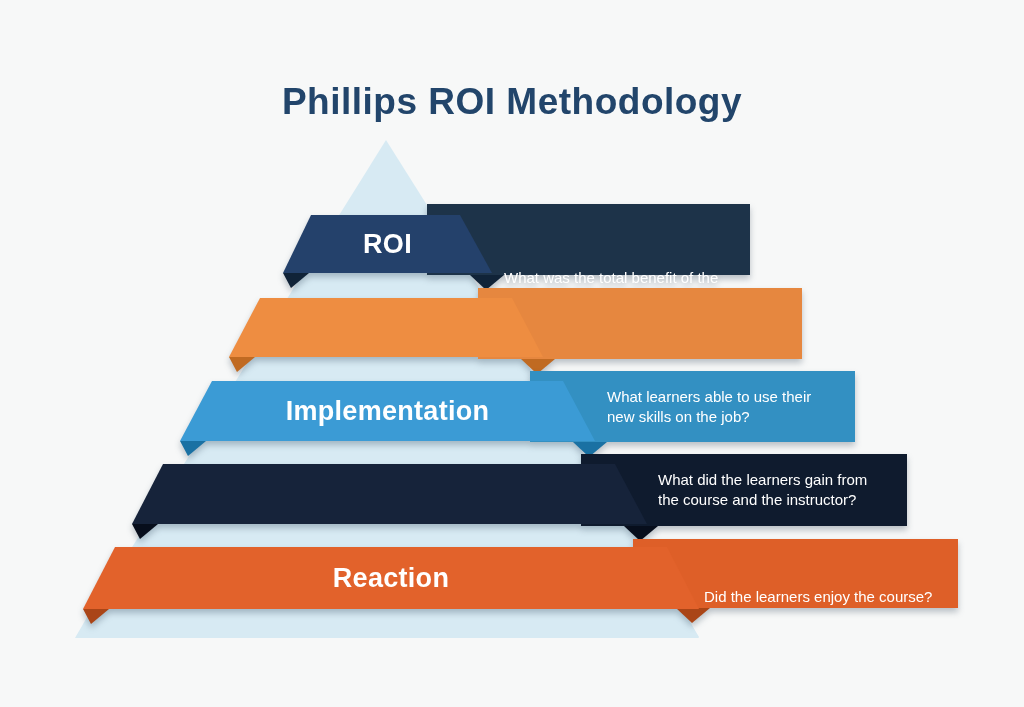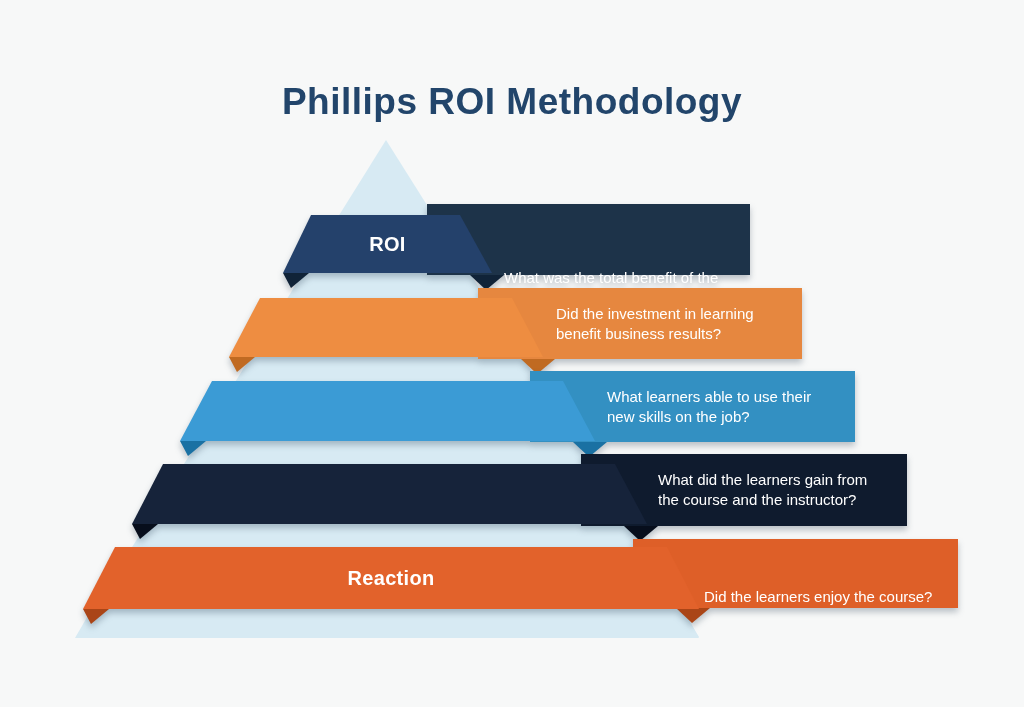--- a/index.html
+++ b/index.html
@@ -5,21 +5,21 @@
   html,body{margin:0;padding:0;}
   body{background:var(--background,#f7f8f8);font-family:"Liberation Sans",sans-serif;}
   .canvas{position:relative;width:1024px;height:707px;overflow:hidden;background:var(--background,#f7f8f8);}
   .poly{position:absolute;left:0;top:0;width:1024px;height:707px;}
   .title{position:absolute;left:0;top:56px;width:1024px;text-align:center;
          font-size:37px;font-weight:700;letter-spacing:.5px;color:var(--title,#22456b);}
   .pyramid{background:var(--pyramid,#d7eaf3);}
   .level{position:absolute;left:0;top:0;width:1024px;height:707px;
          filter:drop-shadow(0 4px 3px rgba(25,45,70,.28));}
   .band-label{position:absolute;display:flex;align-items:center;justify-content:center;
-              color:var(--label_text,#fff);font-weight:700;font-size:20px;letter-spacing:.3px;}
+              color:var(--label_text,#fff);font-weight:700;font-size:27px;letter-spacing:.3px;}
   .callout-text{position:absolute;display:flex;align-items:center;
                 color:var(--question_text,#fff);font-size:15px;line-height:20px;}
   
   .lv-roi .band{background:var(--roi_band);}           .lv-roi .callout{background:var(--roi_callout);}           .lv-roi .fold{background:var(--roi_fold);}
   .lv-impact .band{background:var(--impact_band);}     .lv-impact .callout{background:var(--impact_callout);}     .lv-impact .fold{background:var(--impact_fold);}
   .lv-implementation .band{background:var(--implementation_band);} .lv-implementation .callout{background:var(--implementation_callout);} .lv-implementation .fold{background:var(--implementation_fold);}
   .lv-learning .band{background:var(--learning_band);} .lv-learning .callout{background:var(--learning_callout);} .lv-learning .fold{background:var(--learning_fold);}
   .lv-reaction .band{background:var(--reaction_band);} .lv-reaction .callout{background:var(--reaction_callout);} .lv-reaction .fold{background:var(--reaction_fold);}
 </style>
 </head>
@@ -39,28 +39,28 @@
     <div class="poly band" style="clip-path:polygon(311px 215px, 460px 215px, 492px 273px, 283px 273px);"></div>
     <div class="band-label" style="left:283px;top:215px;width:209px;height:58px;">ROI</div>
     <div class="callout-text" style="left:504px;top:204px;width:225px;height:71px;margin-top:48px;">What was the total benefit of the learning investment?</div>
   </div>
 
   <div class="level lv-impact">
     <div class="poly callout" style="clip-path:polygon(478px 288px, 802px 288px, 802px 359px, 478px 359px);"></div>
     <div class="poly fold" style="clip-path:polygon(521px 359px, 555px 359px, 537px 374px);"></div>
     <div class="poly fold" style="clip-path:polygon(229px 357px, 255px 357px, 237px 372px);"></div>
     <div class="poly band" style="clip-path:polygon(260px 298px, 512px 298px, 543px 357px, 229px 357px);"></div>
-    <div class="callout-text" style="left:556px;top:288px;width:228px;height:71px;">Did the investment in learning benefit business results?</div>
   </div>
 
   <div class="level lv-implementation">
     <div class="poly callout" style="clip-path:polygon(530px 371px, 855px 371px, 855px 442px, 530px 442px);"></div>
     <div class="poly fold" style="clip-path:polygon(573px 442px, 607px 442px, 589px 457px);"></div>
     <div class="poly fold" style="clip-path:polygon(180px 441px, 206px 441px, 188px 456px);"></div>
     <div class="poly band" style="clip-path:polygon(212px 381px, 563px 381px, 595px 441px, 180px 441px);"></div>
+    <div class="band-label" style="left:180px;top:381px;width:415px;height:60px;">Implementation</div>
     <div class="callout-text" style="left:607px;top:371px;width:210px;height:71px;">What learners able to use their new skills on the job?</div>
   </div>
 
   <div class="level lv-learning">
     <div class="poly callout" style="clip-path:polygon(581px 454px, 907px 454px, 907px 526px, 581px 526px);"></div>
     <div class="poly fold" style="clip-path:polygon(624px 526px, 658px 526px, 640px 541px);"></div>
     <div class="poly fold" style="clip-path:polygon(132px 524px, 158px 524px, 140px 539px);"></div>
     <div class="poly band" style="clip-path:polygon(163px 464px, 615px 464px, 647px 524px, 132px 524px);"></div>
     <div class="callout-text" style="left:658px;top:454px;width:234px;height:72px;">What did the learners gain from the course and the instructor?</div>
   </div>

